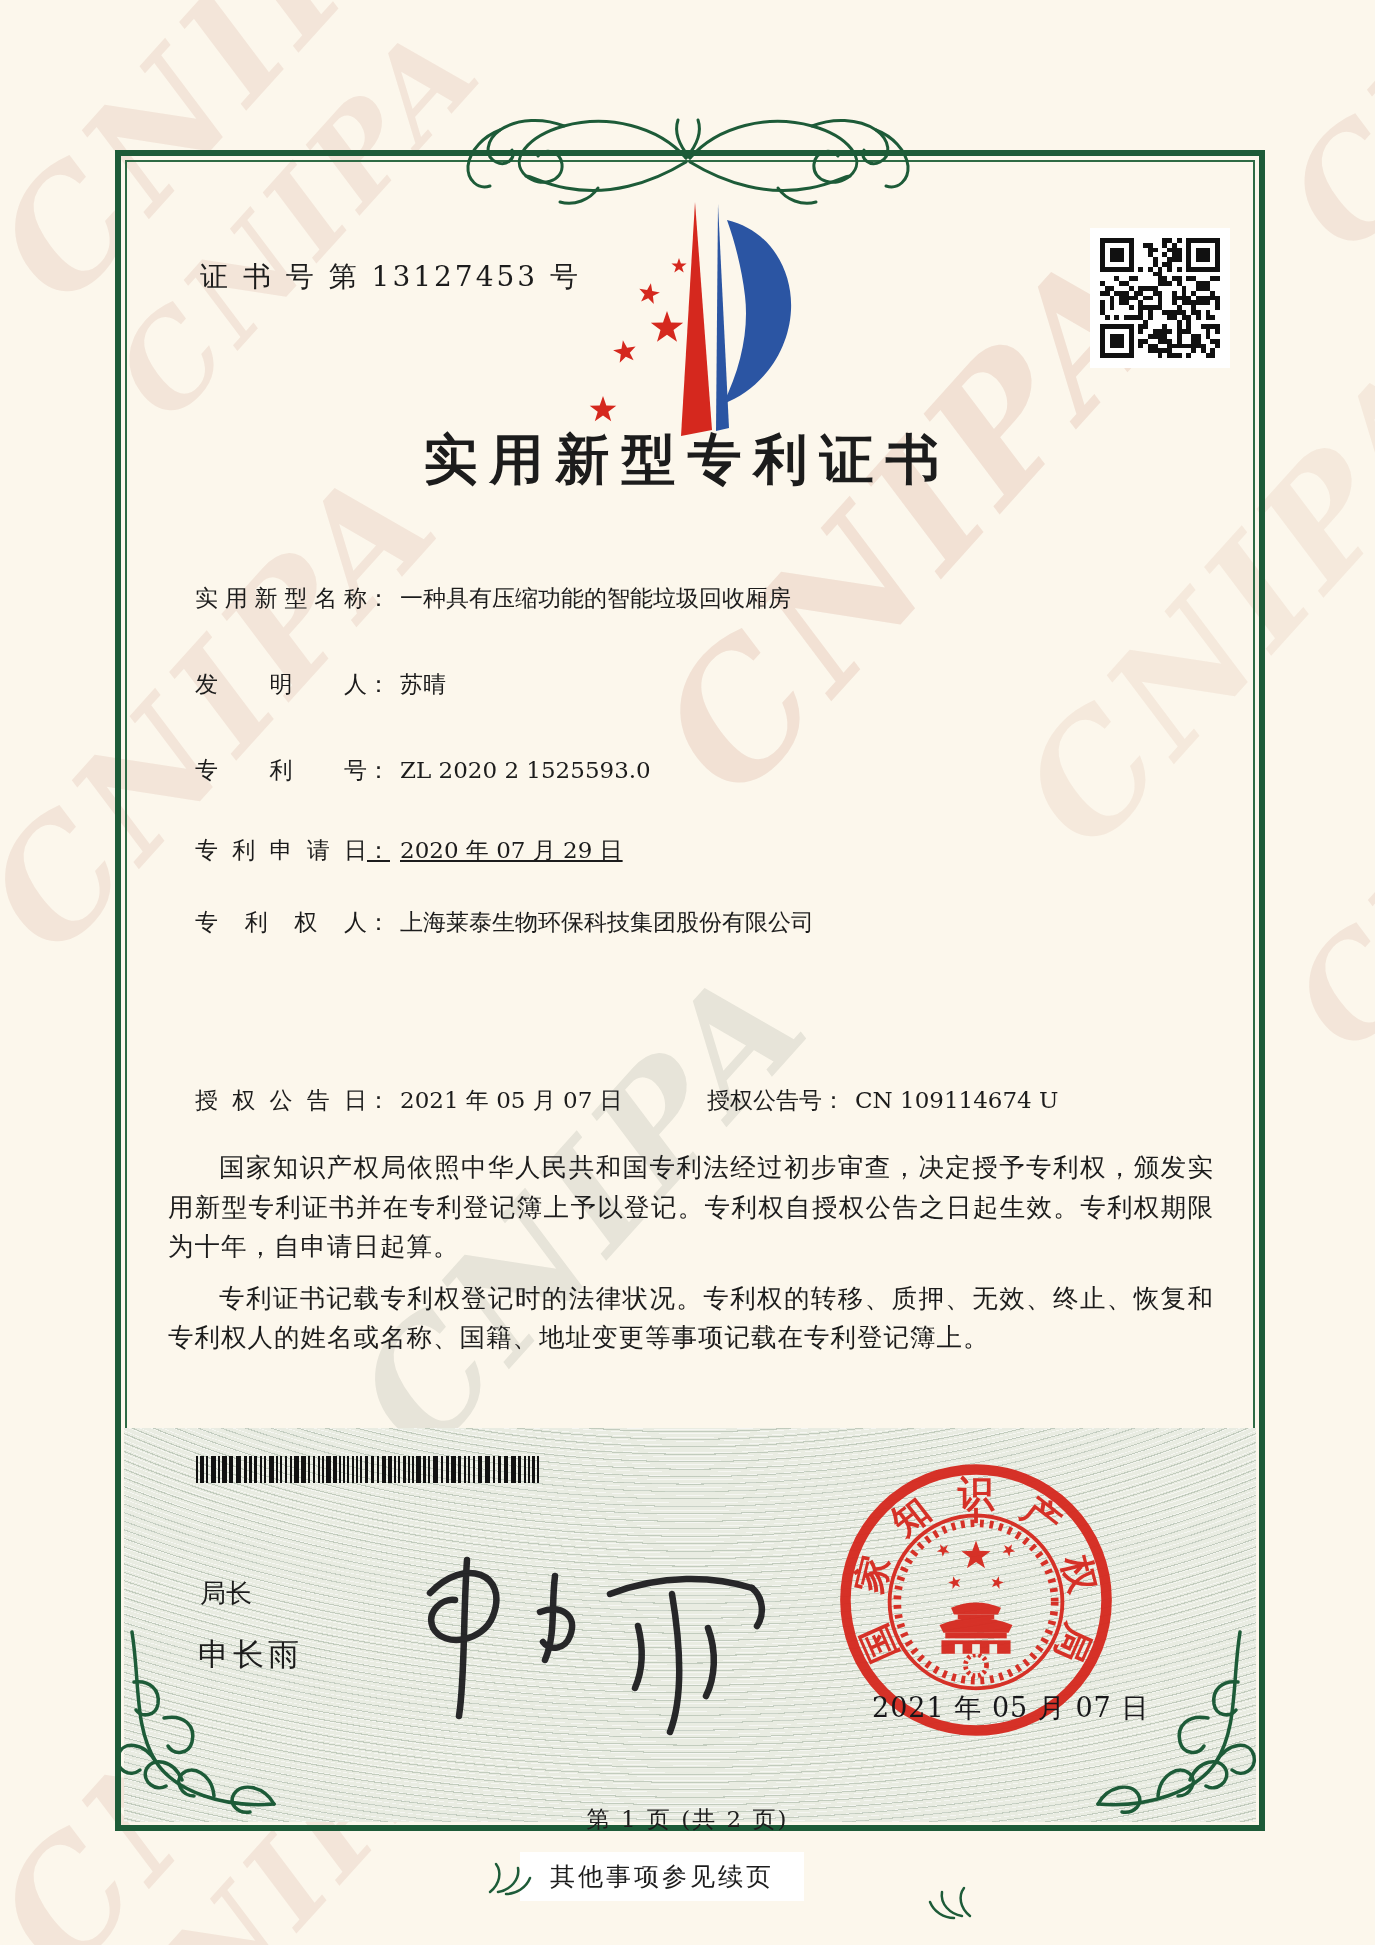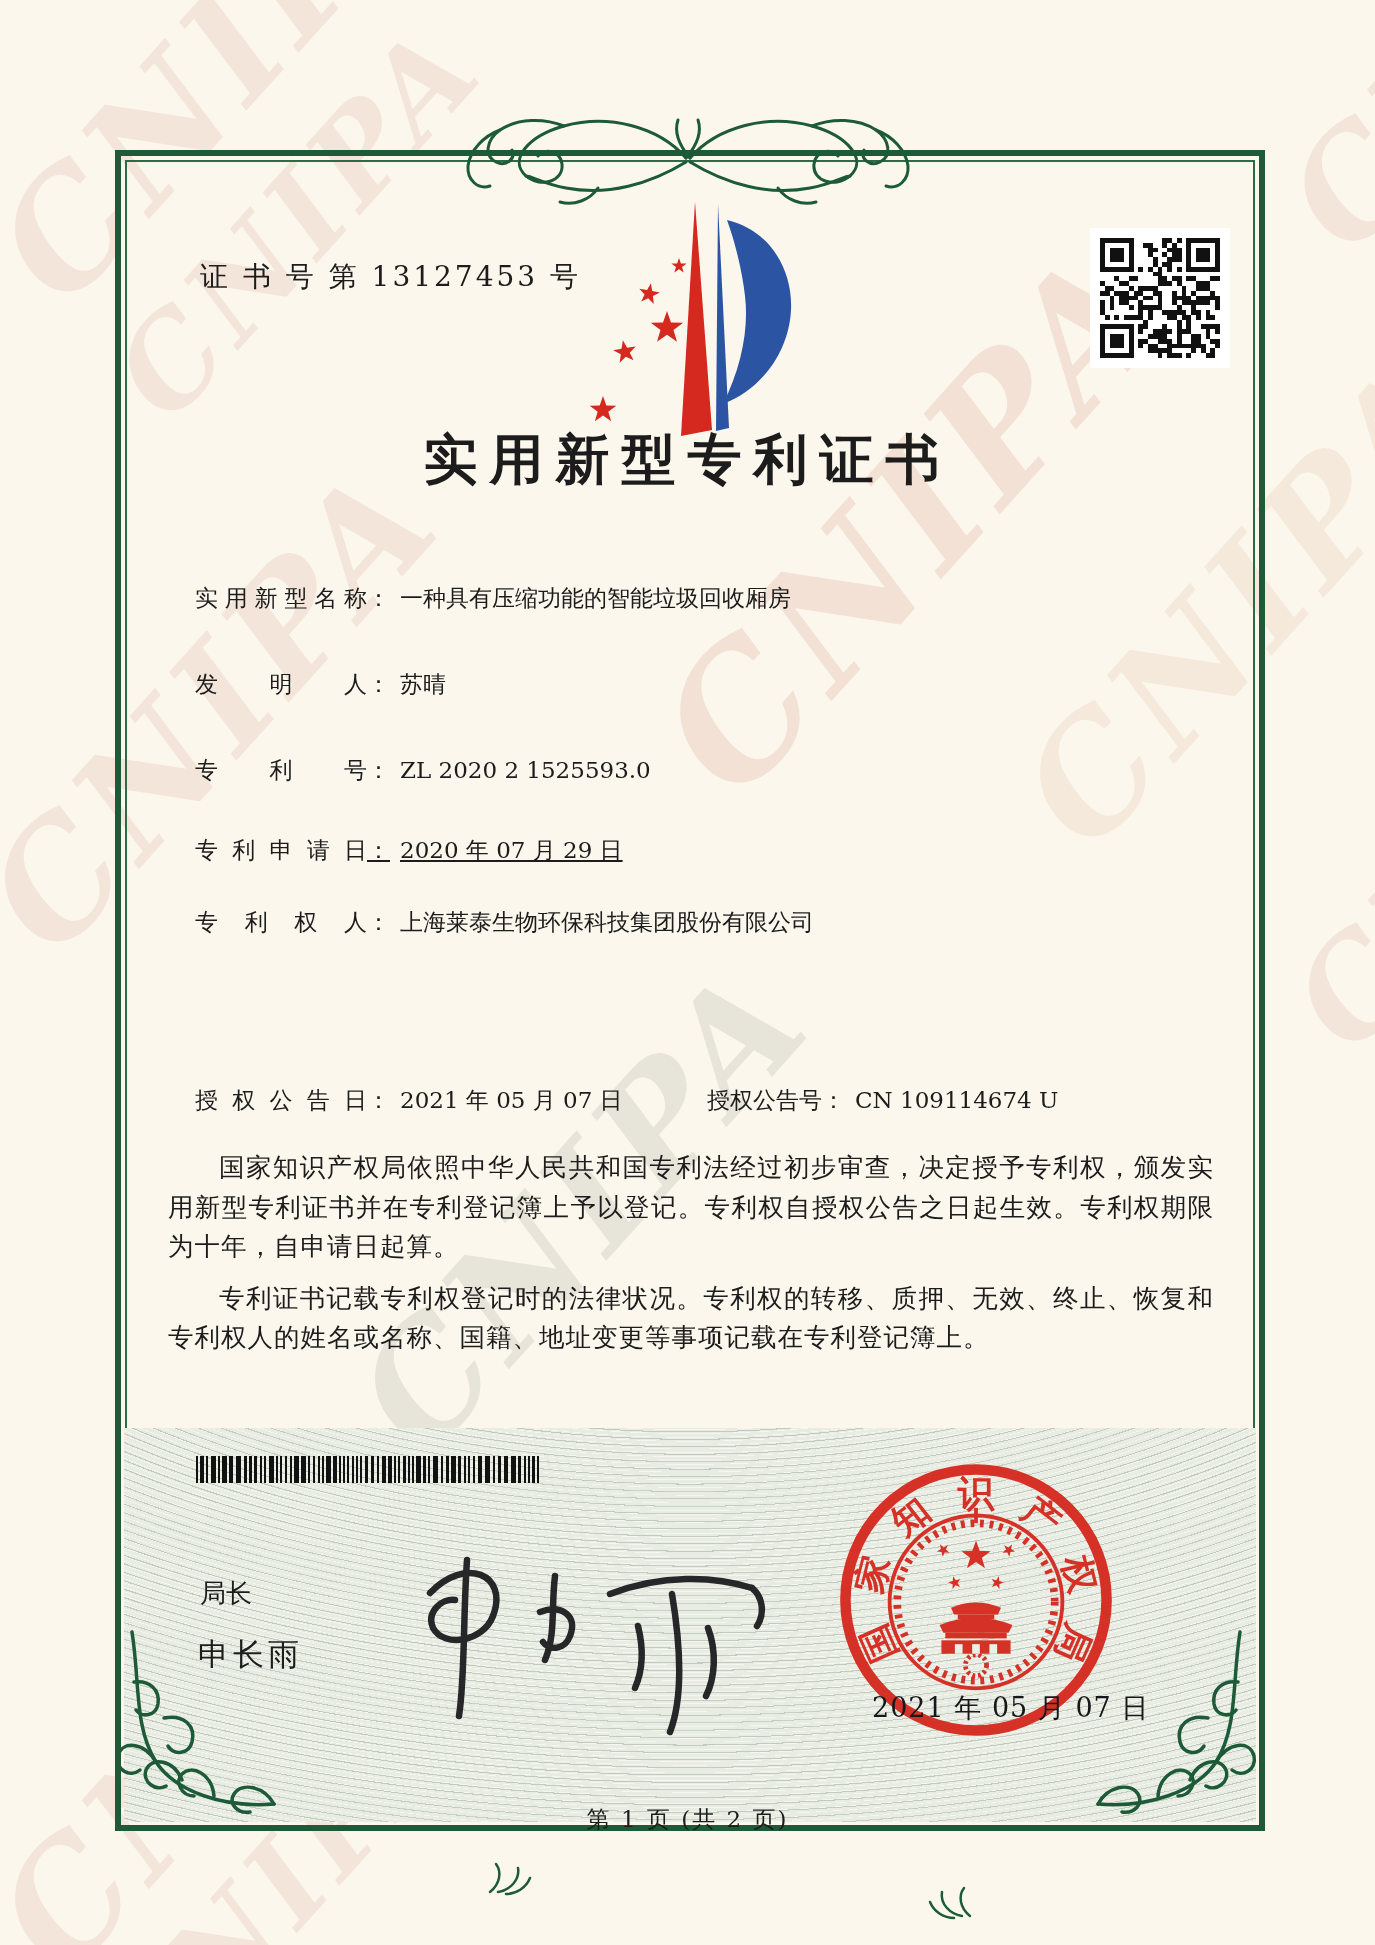--- a/index.html
+++ b/index.html
@@ -628,14 +628,15 @@
         <text x="150" y="52" transform="rotate(0 150 150)">识</text>
         <text x="150" y="52" transform="rotate(38 150 150)">产</text>
         <text x="150" y="52" transform="rotate(76 150 150)">权</text>
         <text x="150" y="52" transform="rotate(114 150 150)">局</text>
       </g>
   </svg>
   <div class="seal-date">2021 年 05 月 07 日</div>
 
   <div class="page-info">第 1 页 (共 2 页)</div>
 
+  <div class="note">其他事项参见续页</div>
 
 </div>
 
 </body></html>

